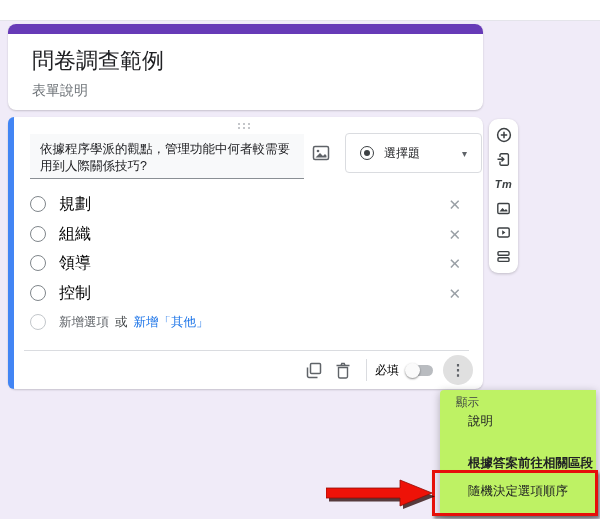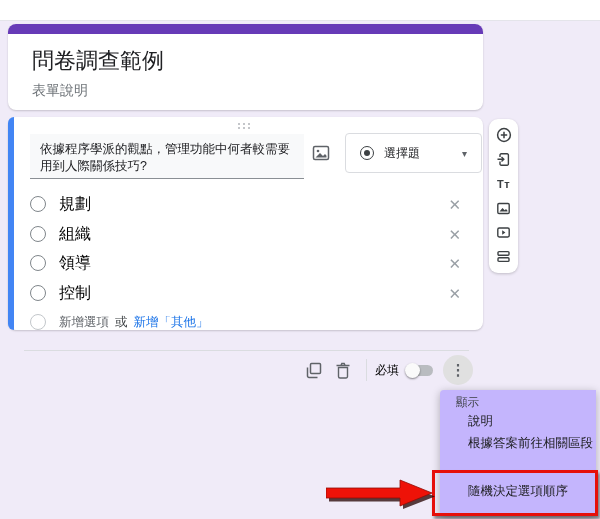--- a/index.html
+++ b/index.html
@@ -15,21 +15,21 @@
 
   
   .card{position:absolute;left:8px;width:475px;background:#fff;border-radius:8px;
         box-shadow:0 1px 2px rgba(0,0,0,.18);}
   #title-card{top:24px;height:86px;text-align:right;}
   .purple-bar{position:absolute;top:0;left:0;right:0;height:10px;background:#673ab7;
               border-radius:8px 8px 0 0;}
   .form-title{position:absolute;left:24px;top:22px;font-size:22px;color:#202124;}
   .form-desc{position:absolute;left:24px;top:58px;font-size:14px;color:#70757a;}
 
-  #question-card{top:117px;height:213px;}
+  #question-card{top:117px;height:272px;}
   .blue-bar{position:absolute;left:0;top:0;bottom:0;width:6px;background:#4285f4;
             border-radius:8px 0 0 8px;}
   .dots6{position:absolute;left:230px;top:6px;display:grid;
          grid-template-columns:repeat(3,5px);grid-auto-rows:4px;}
   .dots6 i{width:2px;height:2px;border-radius:50%;background:#b0b3b8;}
 
   .q-input{position:absolute;left:22px;top:17px;width:254px;height:30px;
            background:#f8f9fa;border-bottom:1px solid #8a8f94;padding:7px 10px;
            font-size:12.5px;line-height:17px;color:#202124;cursor:text;}
   .img-btn{position:absolute;left:301px;top:24px;width:24px;height:24px;
@@ -65,32 +65,32 @@
   .toggle .knob{position:absolute;left:-2px;top:-2px;width:15px;height:15px;border-radius:50%;
           background:#fafafa;box-shadow:0 1px 2px rgba(0,0,0,.45);}
   .more-btn{width:30px;height:30px;border-radius:50%;background:#e0e0e0;
             display:flex;align-items:center;justify-content:center;cursor:pointer;
             color:#5f6368;font-size:15px;font-weight:bold;}
 
   
   .side-toolbar{position:absolute;left:489px;top:119px;width:29px;height:154px;background:#fff;
                 border-radius:9px;box-shadow:0 1px 3px rgba(0,0,0,.2);
                 display:flex;flex-direction:column;align-items:center;
-                justify-content:space-around;padding:4px 0;box-sizing:border-box;}
+                justify-content:space-around;padding:4px 0;box-sizing:border-box;font-style:italic;}
   .tool{width:18px;height:18px;display:flex;align-items:center;justify-content:center;
         cursor:pointer;color:#3c4043;}
   .tt{font-size:11px;font-weight:bold;color:#3c4043;letter-spacing:.5px;}
 
   
-  .menu{position:absolute;left:440px;top:390px;width:156px;height:126px;background:#c4b5fd;
+  .menu{position:absolute;left:440px;top:390px;width:156px;height:126px;background:#bef264;
         border-radius:4px 0 0 4px;box-shadow:0 2px 8px rgba(0,0,0,.28);z-index:5;}
   .menu-section{position:absolute;left:16px;top:4px;font-size:11.5px;color:#3c4043;line-height:16px;}
   .menu-item{position:absolute;left:0;right:0;height:30px;line-height:30px;
              padding-left:28px;font-size:12.5px;color:#202124;cursor:pointer;box-sizing:border-box;}
-  .mi-0{top:16px;} .mi-1{top:38px;} .mi-2{top:86px;}
+  .mi-0{top:16px;} .mi-1{top:58px;font-weight:bold;} .mi-2{top:86px;}
 
   
   .red-box{position:absolute;left:432px;top:470px;width:160px;height:40px;
            border:3px solid #e60f0a;z-index:6;box-shadow:2px 3px 3px rgba(0,0,0,.45);}
   .red-arrow{position:absolute;left:326px;top:479px;z-index:7;}
 </style>
 </head>
 <body>
 
 <div id="stage">

